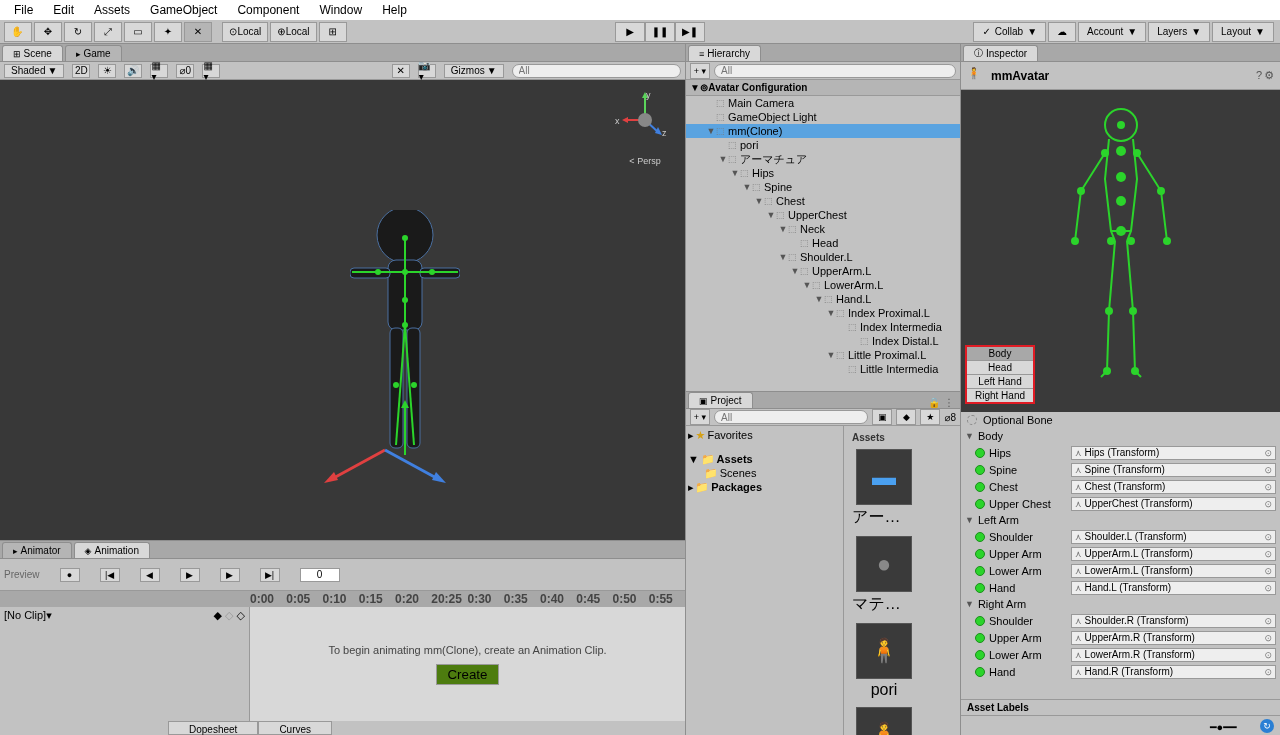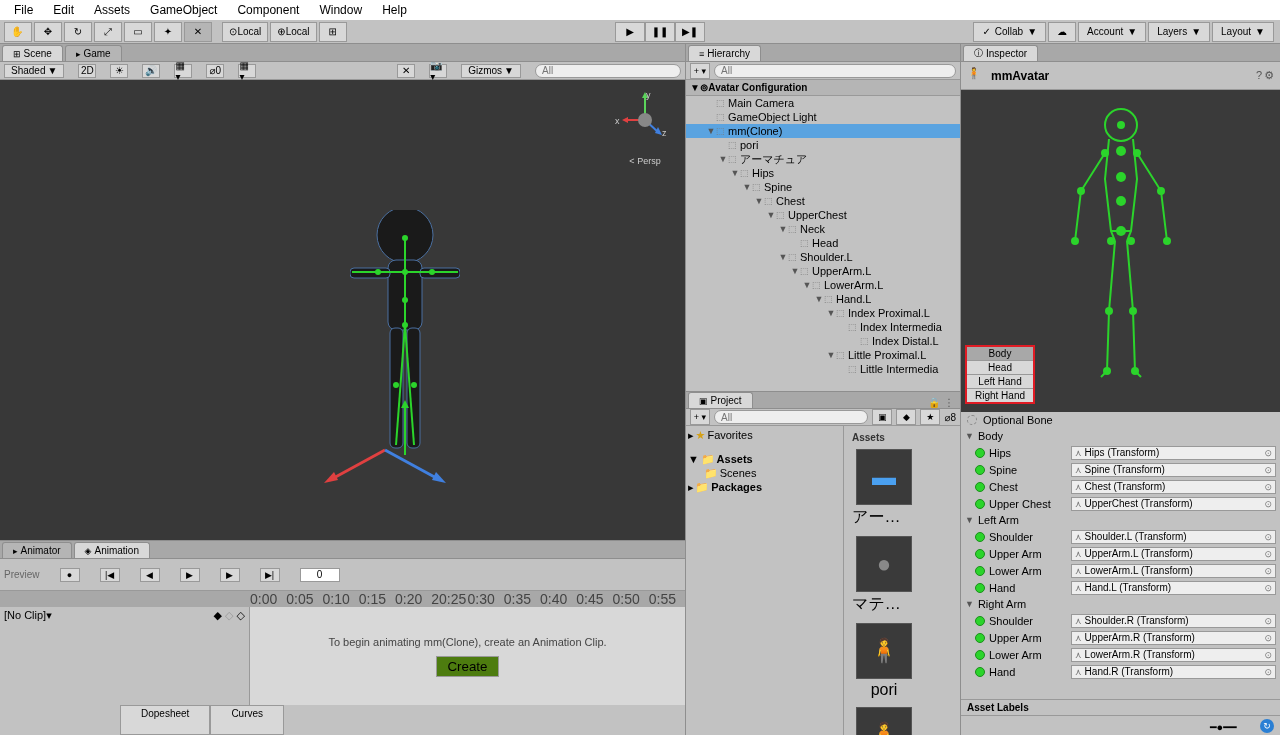--- a/index.html
+++ b/index.html
@@ -31,43 +31,43 @@
 .tab { height: 16px; padding: 0 10px; background: #d8d8d8; border: 1px solid #8e8e8e; border-bottom: none; border-radius: 3px 3px 0 0; margin-left: 2px; display: flex; align-items: center; font-size: 10px; }
 .tab.inactive { background: #b5b5b5; }
 .tab .icon { margin-right: 3px; font-size: 9px; }
 
 
 .panel-hdr { height: 18px; background: #c2c2c2; border-bottom: 1px solid #999; display: flex; align-items: center; padding: 0 4px; gap: 4px; }
 .panel-hdr input { flex: 1; height: 14px; border: 1px solid #999; border-radius: 8px; padding: 0 6px; font-size: 10px; background: #eee; }
 .panel-hdr .hbtn { width: 20px; height: 16px; background: #d8d8d8; border: 1px solid #999; display: flex; align-items: center; justify-content: center; font-size: 9px; }
 
 
-.scene-hdr { height: 18px; background: #c2c2c2; border-bottom: 1px solid #999; display: flex; align-items: center; padding: 0 4px; gap: 14px; font-size: 10px; }
+.scene-hdr { height: 18px; background: #c2c2c2; border-bottom: 1px solid #999; display: flex; align-items: center; padding: 0 4px; gap: 8px; font-size: 10px; }
 .scene-hdr .dd { height: 14px; padding: 0 6px; background: #d8d8d8; border: 1px solid #999; display: flex; align-items: center; gap: 2px; }
 .scene-hdr .sbtn { width: 18px; height: 14px; background: #d8d8d8; border: 1px solid #999; display: flex; align-items: center; justify-content: center; }
 .scene-hdr input { flex: 1; height: 14px; border: 1px solid #999; border-radius: 8px; padding: 0 6px; font-size: 10px; background: #eee; }
 .scene-view { flex: 1; background: #383838; position: relative; }
 .axis-gizmo { position: absolute; top: 10px; right: 15px; width: 50px; height: 80px; color: #ccc; font-size: 9px; text-align: center; }
 .char { position: absolute; left: 350px; top: 130px; width: 110px; height: 280px; }
 .char svg { width: 100%; height: 100%; }
 .ground-arrows { position: absolute; left: 310px; top: 350px; }
 
 
 .anim-panel { height: 195px; border-top: 1px solid #8e8e8e; display: flex; flex-direction: column; background: #c2c2c2; }
 .anim-toolbar { height: 32px; display: flex; align-items: center; padding: 4px 4px; gap: 20px; border-bottom: 1px solid #999; }
 .anim-toolbar .abtn { width: 20px; height: 14px; background: #d8d8d8; border: 1px solid #999; display: flex; align-items: center; justify-content: center; font-size: 9px; }
 .anim-toolbar input { width: 40px; height: 14px; border: 1px solid #999; text-align: center; font-size: 10px; }
-.anim-timeline { height: 16px; background: #a8a8a8; display: flex; align-items: center; font-size: 14px; color: #444; padding-left: 250px; position: relative; }
+.anim-timeline { height: 16px; background: #a8a8a8; display: flex; align-items: center; font-size: 12px; color: #444; padding-left: 250px; position: relative; font-weight: bold; }
 .anim-timeline span { width: 38px; }
 .anim-body { flex: 1; display: flex; }
 .anim-left { width: 250px; border-right: 1px solid #999; background: #c2c2c2; }
 .anim-left .row { height: 16px; padding: 0 4px; display: flex; align-items: center; }
 .anim-right { flex: 1; background: #d8d8d8; display: flex; align-items: center; justify-content: center; flex-direction: column; gap: 8px; color: #444; font-size: 11px; }
 .anim-right button { padding: 2px 10px; border: 1px solid #999; background: #4d7c0f; }
-.anim-footer { height: 30px; display: flex; }
+.anim-footer { height: 14px; display: flex; margin-left: 48px; }
 .anim-footer .ftab { padding: 2px 20px; background: #d8d8d8; border: 1px solid #999; font-size: 10px; }
 
 
 .hierarchy { flex: 1; background: #c2c2c2; overflow: auto; }
 .hier-sec { height: 16px; background: #b5b5b5; border-bottom: 1px solid #999; display: flex; align-items: center; padding: 0 4px; font-weight: bold; font-size: 10px; }
 .hier-item { height: 14px; display: flex; align-items: center; font-size: 11px; padding-right: 4px; }
 .hier-item.sel { background: #5aa3e0; }
 .hier-item .fold { width: 10px; text-align: center; color: #555; font-size: 9px; }
 .hier-item .cube { width: 10px; margin-right: 2px; color: #777; font-size: 9px; }
 

